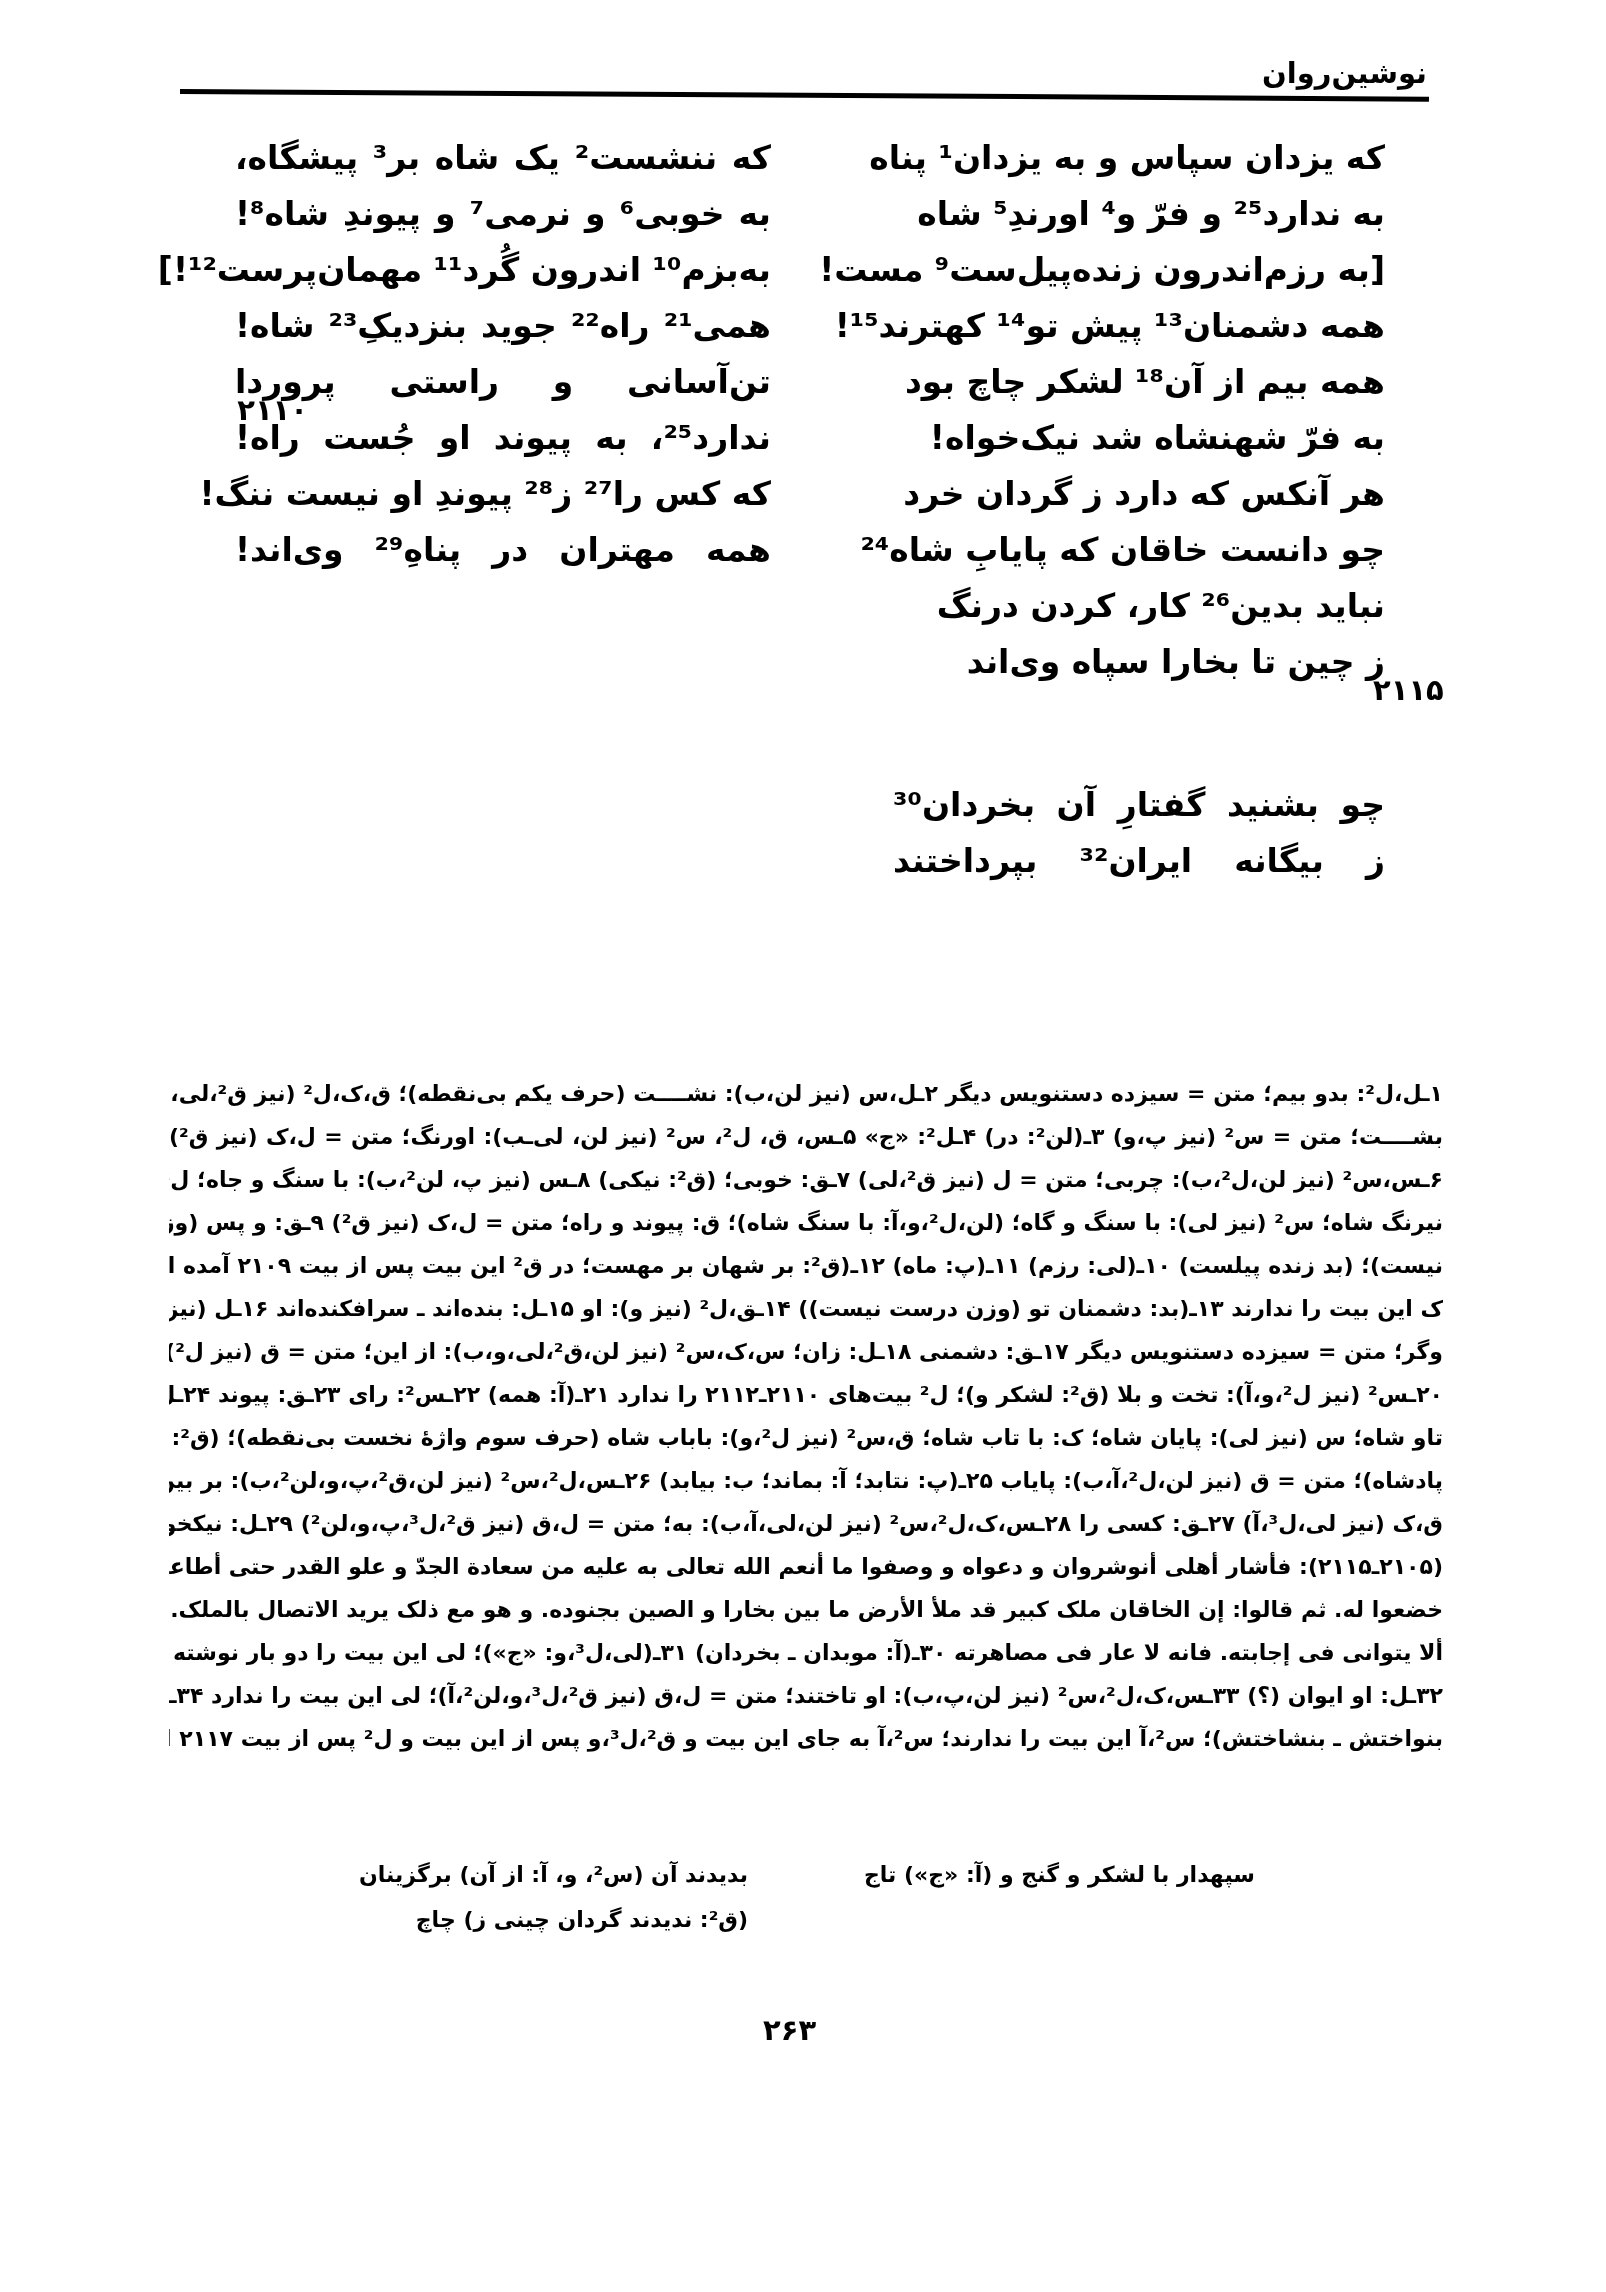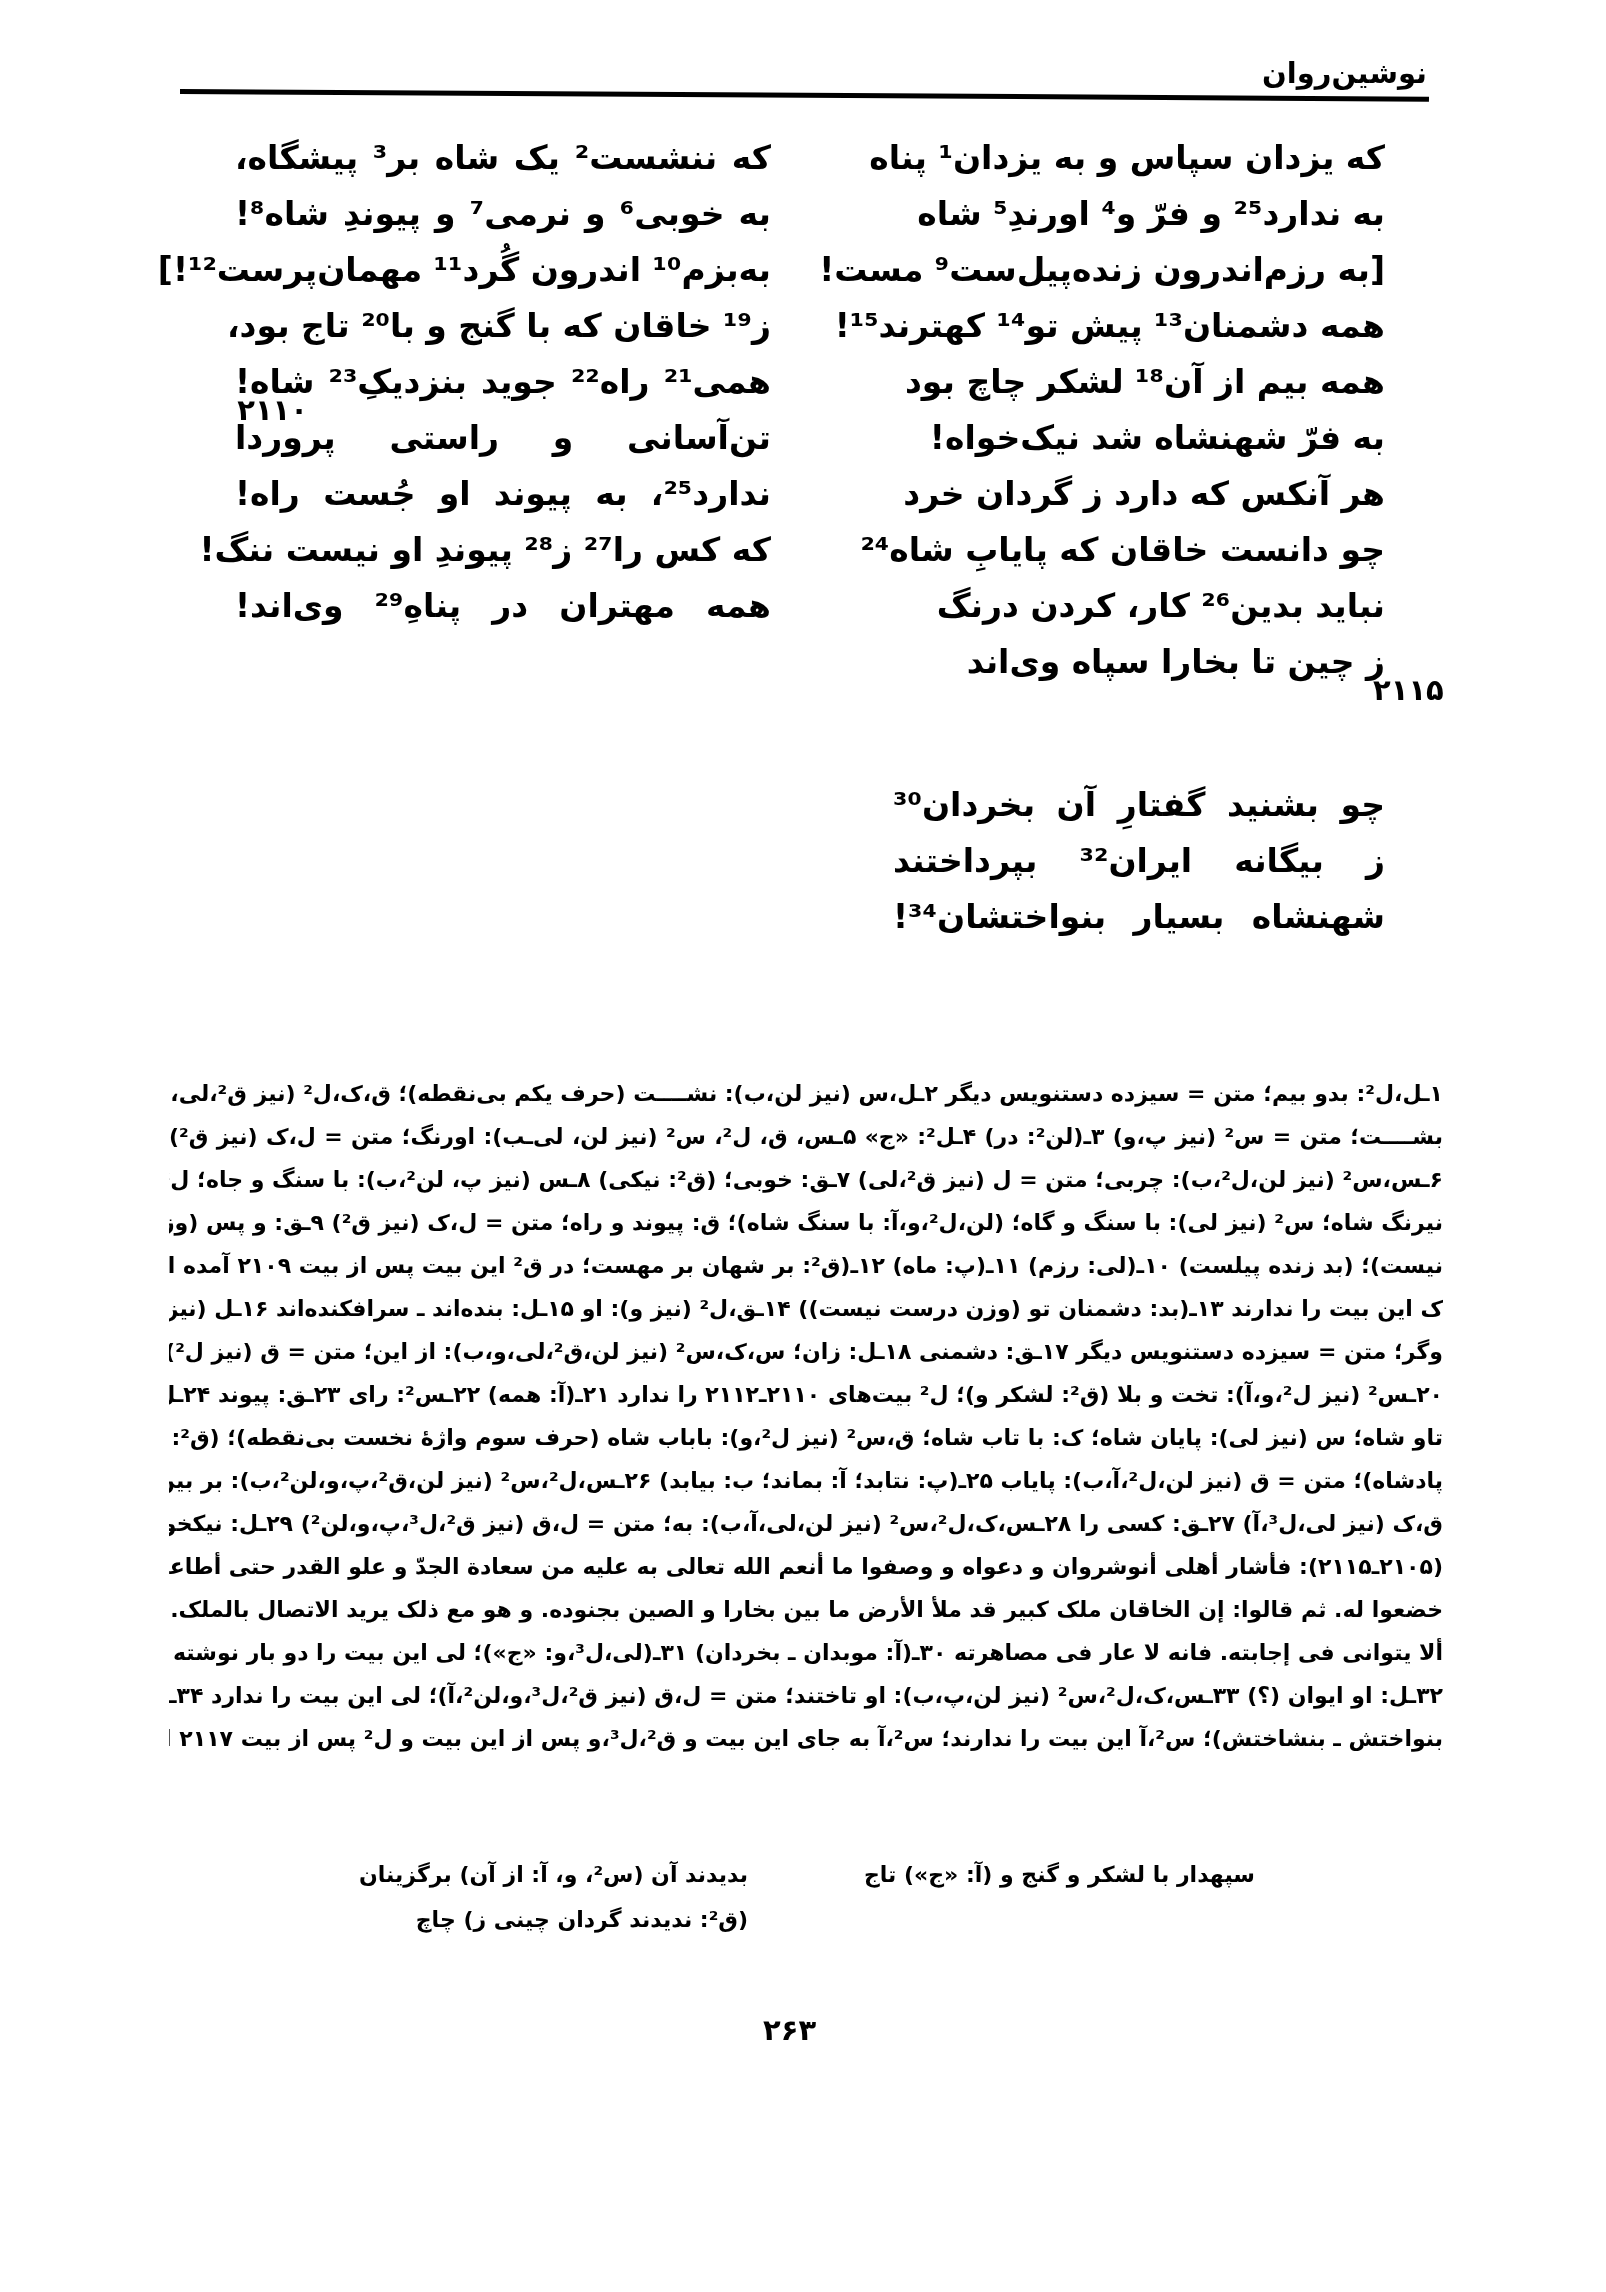--- a/index.html
+++ b/index.html
@@ -44,34 +44,32 @@
       <div class="verse-line">نباید بدین²⁶ کار، کردن درنگ</div>
       <div class="verse-line">ز چین تا بخارا سپاه وی‌اند</div>
     </div>
     <div class="line-no" style="top:263px; right:1299px; left:1337px;">۲۱۱۰</div>
     <div class="line-no" style="top:543px; left:1337px;">۲۱۱۵</div>
 
     <div class="col" style="right:836px; width:536px; top:0;">
       <div class="verse-line">که ننشست² یک شاه بر³ پیشگاه،</div>
       <div class="verse-line">به خوبی⁶ و نرمی⁷ و پیوندِ شاه⁸!</div>
       <div class="verse-line">به‌بزم¹⁰ اندرون گُرد¹¹ مهمان‌پرست¹²!]</div>
-      <div class="verse-line">ز¹⁹ خاقان که با گنج و با²⁰ تاج بود،</div>
       <div class="verse-line">همی²¹ راه²² جوید بنزدیکِ²³ شاه!</div>
       <div class="verse-line">تن‌آسانی و راستی پروردا</div>
       <div class="verse-line">ندارد²⁵، به پیوند او جُست راه!</div>
       <div class="verse-line">که کس را²⁷ ز²⁸ پیوندِ او نیست ننگ!</div>
       <div class="verse-line">همه مهتران در پناهِ²⁹ وی‌اند!</div>
     </div>
   </div>
 
   <div class="stanza" style="top:777px; left:0; width:1607px; height:193px;">
     <div class="col" style="right:222px; width:492px; top:0;">
       <div class="verse-line">چو بشنید گفتارِ آن بخردان³⁰</div>
       <div class="verse-line">ز بیگانه ایران³² بپرداختند</div>
-      <div class="verse-line">شهنشاه بسیار بنواختشان³⁴!</div>
     </div>
   </div>
 
   <div class="footnotes">
     <div class="fn-line">۱ـل،ل²: بدو بیم؛ متن = سیزده دستنویس دیگر ۲ـل،س (نیز لن،ب): نشــــت (حرف یکم بی‌نقطه)؛ ق،ک،ل² (نیز ق²،لی،ل²،لن³،آ):</div>
     <div class="fn-line">بشــــت؛ متن = س² (نیز پ،و) ۳ـ(لن²: در) ۴ـل²: «ج» ۵ـس، ق، ل²، س² (نیز لن، لی‌ـب): اورنگ؛ متن = ل،ک (نیز ق²)</div>
     <div class="fn-line">۶ـس،س² (نیز لن،ل²،ب): چربی؛ متن = ل (نیز ق²،لی) ۷ـق: خوبی؛ (ق²: نیکی) ۸ـس (نیز پ، لن²،ب): با سنگ و جاه؛ ل²:</div>
     <div class="fn-line">نیرنگ شاه؛ س² (نیز لی): با سنگ و گاه؛ (لن،ل²،و،آ: با سنگ شاه)؛ ق: پیوند و راه؛ متن = ل،ک (نیز ق²) ۹ـق: و پس (وزن درست</div>
     <div class="fn-line">نیست)؛ (بد زنده پیلست) ۱۰ـ(لی: رزم) ۱۱ـ(پ: ماه) ۱۲ـ(ق²: بر شهان بر مهست؛ در ق² این بیت پس از بیت ۲۱۰۹ آمده است؛ ل،</div>
     <div class="fn-line">ک این بیت را ندارند ۱۳ـ(بد: دشمنان تو (وزن درست نیست)) ۱۴ـق،ل² (نیز و): او ۱۵ـل: بنده‌اند ـ سرافکنده‌اند ۱۶ـل (نیز ب):</div>

